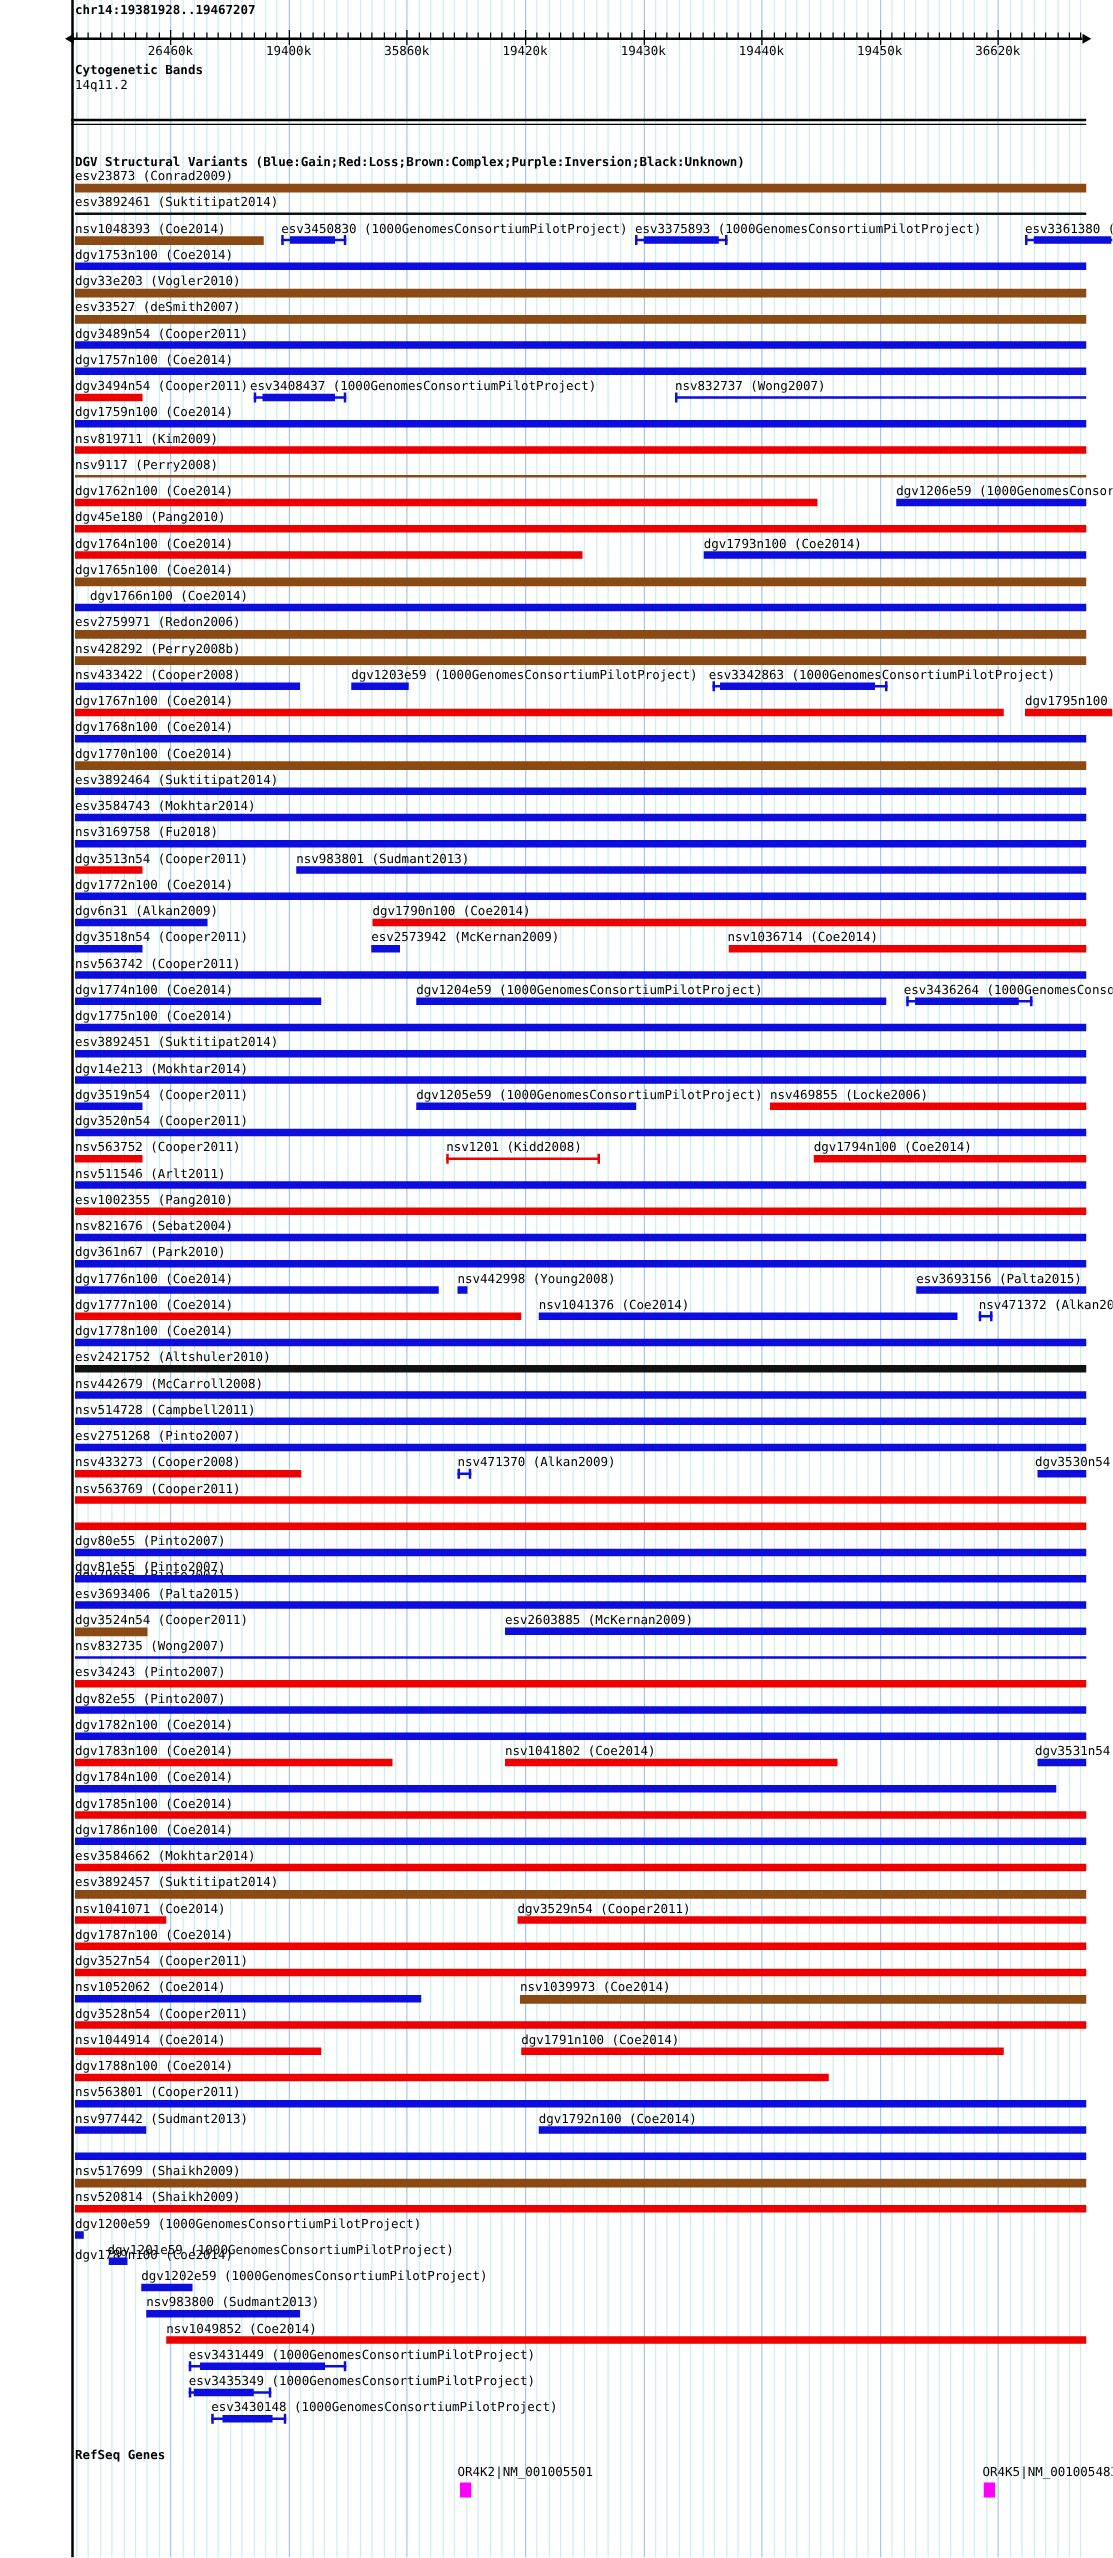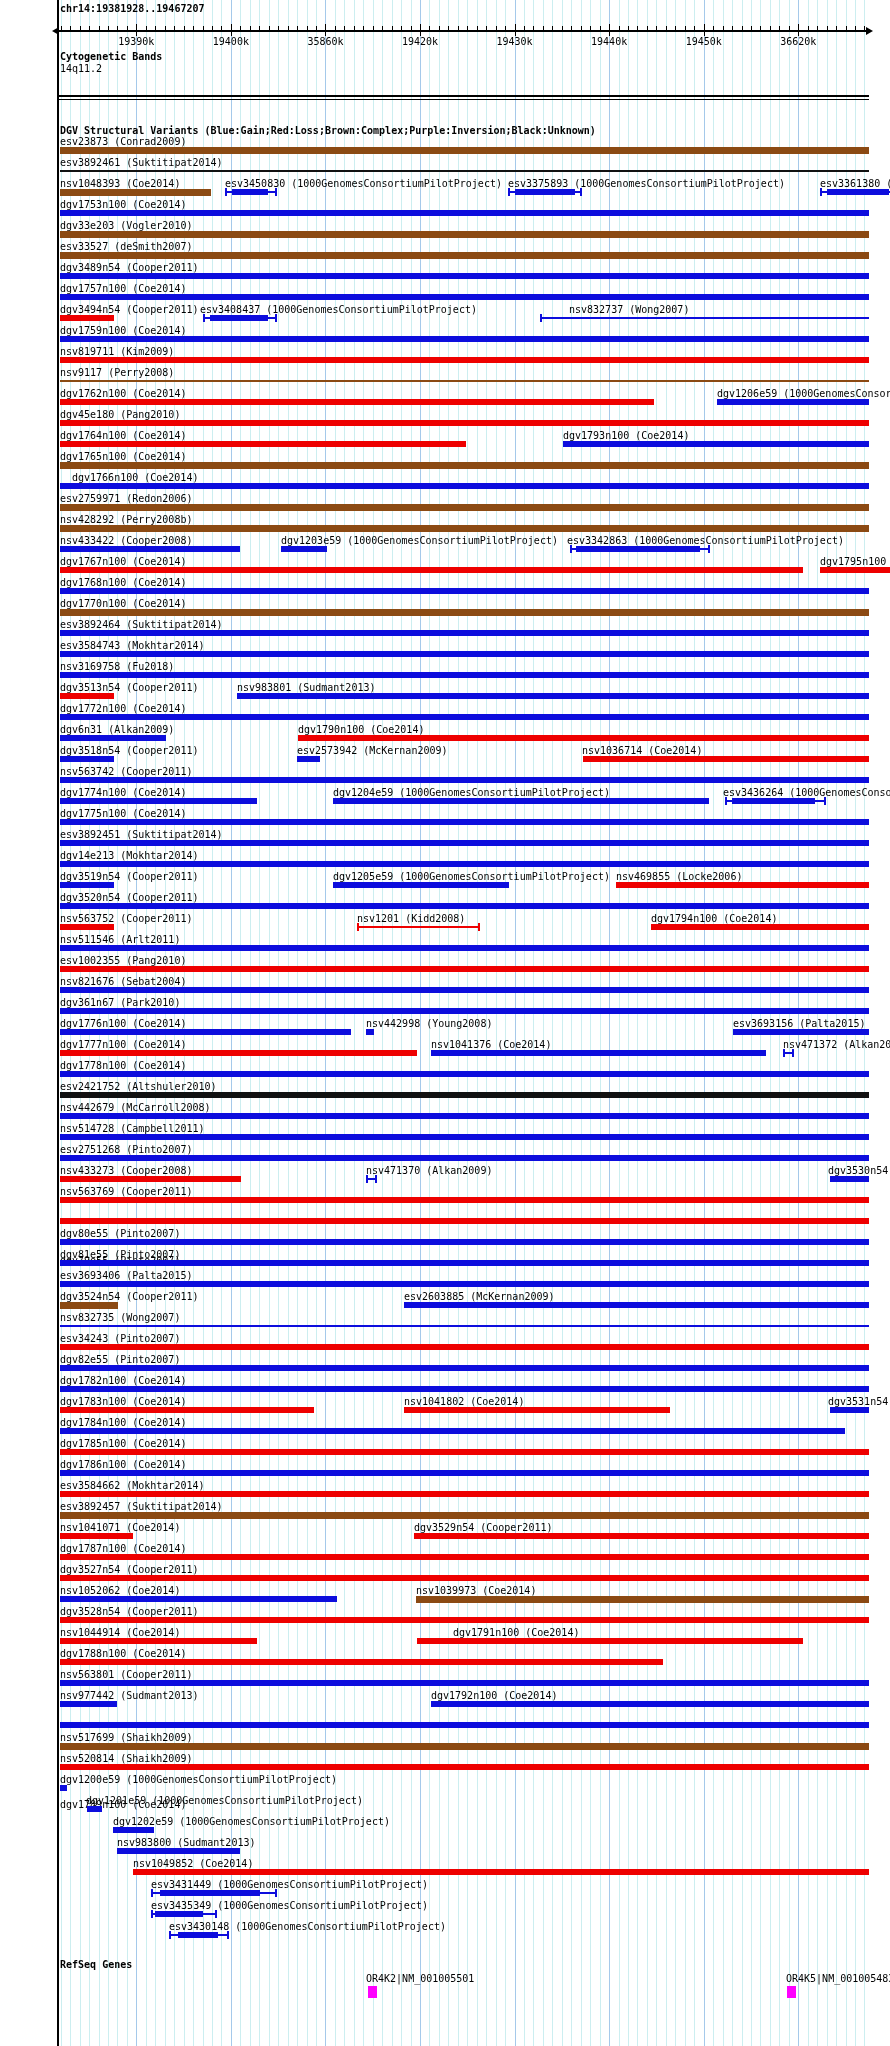--- a/index.html
+++ b/index.html
@@ -196,21 +196,21 @@
       <div class="tick" style="left: 779.338px; top: 26px; height: 5px;"></div>
       <div class="tick" style="left: 788.794px; top: 26px; height: 5px;"></div>
       <div class="tick" style="left: 798.25px; top: 24px; height: 12px;"></div>
       <div class="tick" style="left: 807.706px; top: 26px; height: 5px;"></div>
       <div class="tick" style="left: 817.162px; top: 26px; height: 5px;"></div>
       <div class="tick" style="left: 826.619px; top: 26px; height: 5px;"></div>
       <div class="tick" style="left: 836.075px; top: 26px; height: 5px;"></div>
       <div class="tick" style="left: 845.531px; top: 26px; height: 5px;"></div>
       <div class="tick" style="left: 854.987px; top: 26px; height: 5px;"></div>
       <div class="tick" style="left: 864.443px; top: 26px; height: 5px;"></div>
-      <div class="ticklbl" style="left: 106.329px; top: 37px;">19390k</div>
+      <div class="ticklbl" style="left: 106.329px; top: 37px;">26460k</div>
       <div class="ticklbl" style="left: 200.889px; top: 37px;">19400k</div>
       <div class="ticklbl" style="left: 295.449px; top: 37px;">35860k</div>
       <div class="ticklbl" style="left: 390.01px; top: 37px;">19420k</div>
       <div class="ticklbl" style="left: 484.57px; top: 37px;">19430k</div>
       <div class="ticklbl" style="left: 579.13px; top: 37px;">19440k</div>
       <div class="ticklbl" style="left: 673.69px; top: 37px;">19450k</div>
       <div class="ticklbl" style="left: 768.25px; top: 37px;">36620k</div>
     </div>
 
   <div class="lbl bold" style="left:60px;top:52px;">Cytogenetic Bands</div>
@@ -252,21 +252,21 @@
       <div class="bar" style="left: 60px; top: 273px; width: 809px; height: 6px; background: rgb(13, 13, 221);"></div>
       <div class="lbl" style="left: 60px; top: 284px;">dgv1757n100 (Coe2014)</div>
       <div class="bar" style="left: 60px; top: 294px; width: 809px; height: 6px; background: rgb(13, 13, 221);"></div>
       <div class="lbl" style="left: 60px; top: 305px;">dgv3494n54 (Cooper2011)</div>
       <div class="bar" style="left: 60px; top: 315px; width: 54px; height: 6px; background: rgb(238, 0, 0);"></div>
       <div class="lbl" style="left: 200px; top: 305px;">esv3408437 (1000GenomesConsortiumPilotProject)</div>
       <div class="bar" style="left: 203px; top: 317px; width: 74px; height: 2px; background: rgb(13, 13, 221);"></div>
       <div class="bar" style="left: 203px; top: 314px; width: 2px; height: 8px; background: rgb(13, 13, 221);"></div>
       <div class="bar" style="left: 275px; top: 314px; width: 2px; height: 8px; background: rgb(13, 13, 221);"></div>
       <div class="bar" style="left: 210px; top: 315px; width: 58px; height: 6px; background: rgb(13, 13, 221);"></div>
-      <div class="lbl" style="left: 569px; top: 305px;">nsv832737 (Wong2007)</div>
+      <div class="lbl" style="left: 540px; top: 305px;">nsv832737 (Wong2007)</div>
       <div class="bar" style="left: 540px; top: 317px; width: 329px; height: 2px; background: rgb(13, 13, 221);"></div>
       <div class="bar" style="left: 540px; top: 314px; width: 2px; height: 8px; background: rgb(13, 13, 221);"></div>
       <div class="lbl" style="left: 60px; top: 326px;">dgv1759n100 (Coe2014)</div>
       <div class="bar" style="left: 60px; top: 336px; width: 809px; height: 6px; background: rgb(13, 13, 221);"></div>
       <div class="lbl" style="left: 60px; top: 347px;">nsv819711 (Kim2009)</div>
       <div class="bar" style="left: 60px; top: 357px; width: 809px; height: 6px; background: rgb(238, 0, 0);"></div>
       <div class="lbl" style="left: 60px; top: 368px;">nsv9117 (Perry2008)</div>
       <div class="bar" style="left: 60px; top: 380px; width: 809px; height: 2px; background: rgb(139, 74, 19);"></div>
       <div class="lbl" style="left: 60px; top: 389px;">dgv1762n100 (Coe2014)</div>
       <div class="bar" style="left: 60px; top: 399px; width: 594px; height: 6px; background: rgb(238, 0, 0);"></div>
@@ -445,21 +445,21 @@
       <div class="lbl" style="left: 60px; top: 1565px;">dgv3527n54 (Cooper2011)</div>
       <div class="bar" style="left: 60px; top: 1575px; width: 809px; height: 6px; background: rgb(238, 0, 0);"></div>
       <div class="lbl" style="left: 60px; top: 1586px;">nsv1052062 (Coe2014)</div>
       <div class="bar" style="left: 60px; top: 1596px; width: 277px; height: 6px; background: rgb(13, 13, 221);"></div>
       <div class="lbl" style="left: 416px; top: 1586px;">nsv1039973 (Coe2014)</div>
       <div class="bar" style="left: 416px; top: 1596px; width: 453px; height: 7px; background: rgb(139, 74, 19);"></div>
       <div class="lbl" style="left: 60px; top: 1607px;">dgv3528n54 (Cooper2011)</div>
       <div class="bar" style="left: 60px; top: 1617px; width: 809px; height: 6px; background: rgb(238, 0, 0);"></div>
       <div class="lbl" style="left: 60px; top: 1628px;">nsv1044914 (Coe2014)</div>
       <div class="bar" style="left: 60px; top: 1638px; width: 197px; height: 6px; background: rgb(238, 0, 0);"></div>
-      <div class="lbl" style="left: 417px; top: 1628px; margin-left: 36px;">dgv1791n100 (Coe2014)</div>
+      <div class="lbl" style="left: 417px; top: 1628px;">dgv1791n100 (Coe2014)</div>
       <div class="bar" style="left: 417px; top: 1638px; width: 386px; height: 6px; background: rgb(238, 0, 0);"></div>
       <div class="lbl" style="left: 60px; top: 1649px;">dgv1788n100 (Coe2014)</div>
       <div class="bar" style="left: 60px; top: 1659px; width: 603px; height: 6px; background: rgb(238, 0, 0);"></div>
       <div class="lbl" style="left: 60px; top: 1670px;">nsv563801 (Cooper2011)</div>
       <div class="bar" style="left: 60px; top: 1680px; width: 809px; height: 6px; background: rgb(13, 13, 221);"></div>
       <div class="lbl" style="left: 60px; top: 1691px;">nsv977442 (Sudmant2013)</div>
       <div class="bar" style="left: 60px; top: 1701px; width: 57px; height: 6px; background: rgb(13, 13, 221);"></div>
       <div class="lbl" style="left: 431px; top: 1691px;">dgv1792n100 (Coe2014)</div>
       <div class="bar" style="left: 431px; top: 1701px; width: 438px; height: 6px; background: rgb(13, 13, 221);"></div>
       <div class="lbl" style="left: 60px; top: 1800px;">dgv1789n100 (Coe2014)</div>

